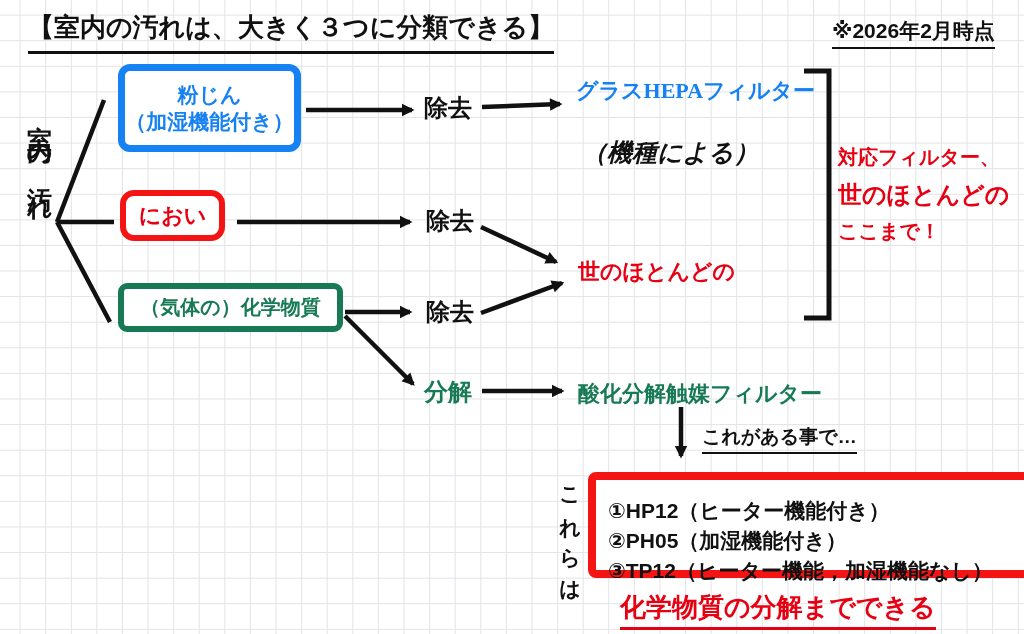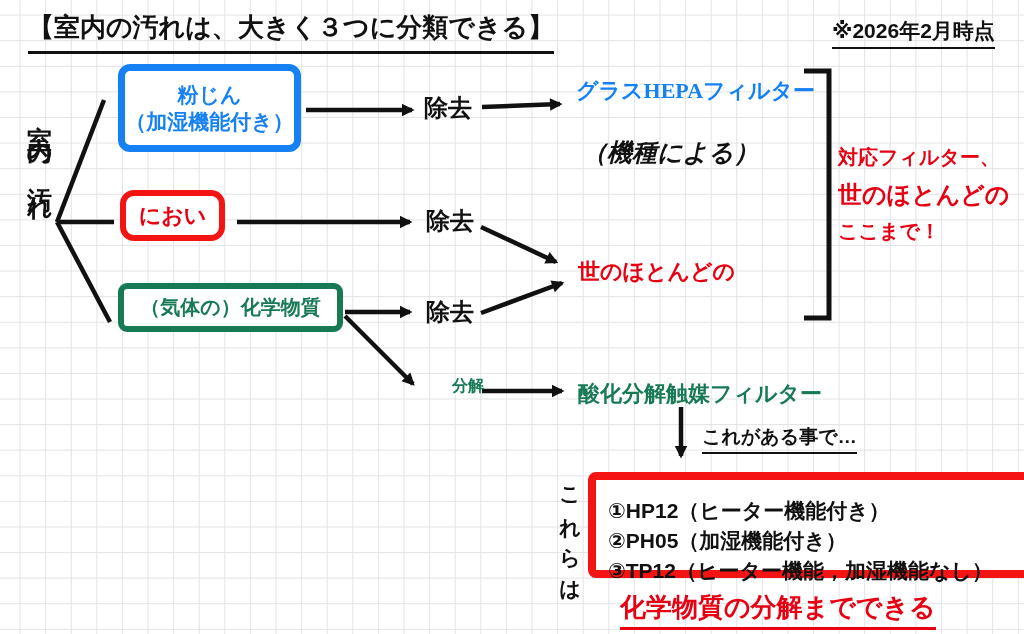--- a/index.html
+++ b/index.html
@@ -85,21 +85,21 @@
   <div class="catbox" id="box-odor">
     <div class="b red">におい</div>
   </div>
   <div class="catbox" id="box-chem">
     <div class="b green">（気体の）化学物質</div>
   </div>
 
   <div class="abs b" style="left:424px;top:92px;font-size:24px;">除去</div>
   <div class="abs b" style="left:426px;top:205px;font-size:24px;">除去</div>
   <div class="abs b" style="left:426px;top:296px;font-size:24px;">除去</div>
-  <div class="abs b green" style="left:452px;top:376px;font-size:16px;">分解</div>
+  <div class="abs b green" style="left:424px;top:376px;font-size:24px;">分解</div>
 
   <div class="abs b blue" style="left:576px;top:76px;font-size:22px;font-family:Liberation Serif, serif;">グラスHEPAフィルター</div>
   <div class="abs b" style="left:582px;top:136px;font-size:25px;font-style:italic;">（機種による）</div>
   <div class="abs b red" style="left:578px;top:257px;font-size:22px;">世のほとんどの</div>
   <div class="abs b green" style="left:578px;top:379px;font-size:22px;">酸化分解触媒フィルター</div>
 
   <div class="abs" style="left:838px;top:139px;">
     <div class="b red" style="font-size:20px;line-height:37px;">対応フィルター、</div>
     <div class="b red" style="font-size:24px;line-height:37px;">世のほとんどの</div>
     <div class="b red" style="font-size:20px;line-height:37px;">ここまで！</div>

